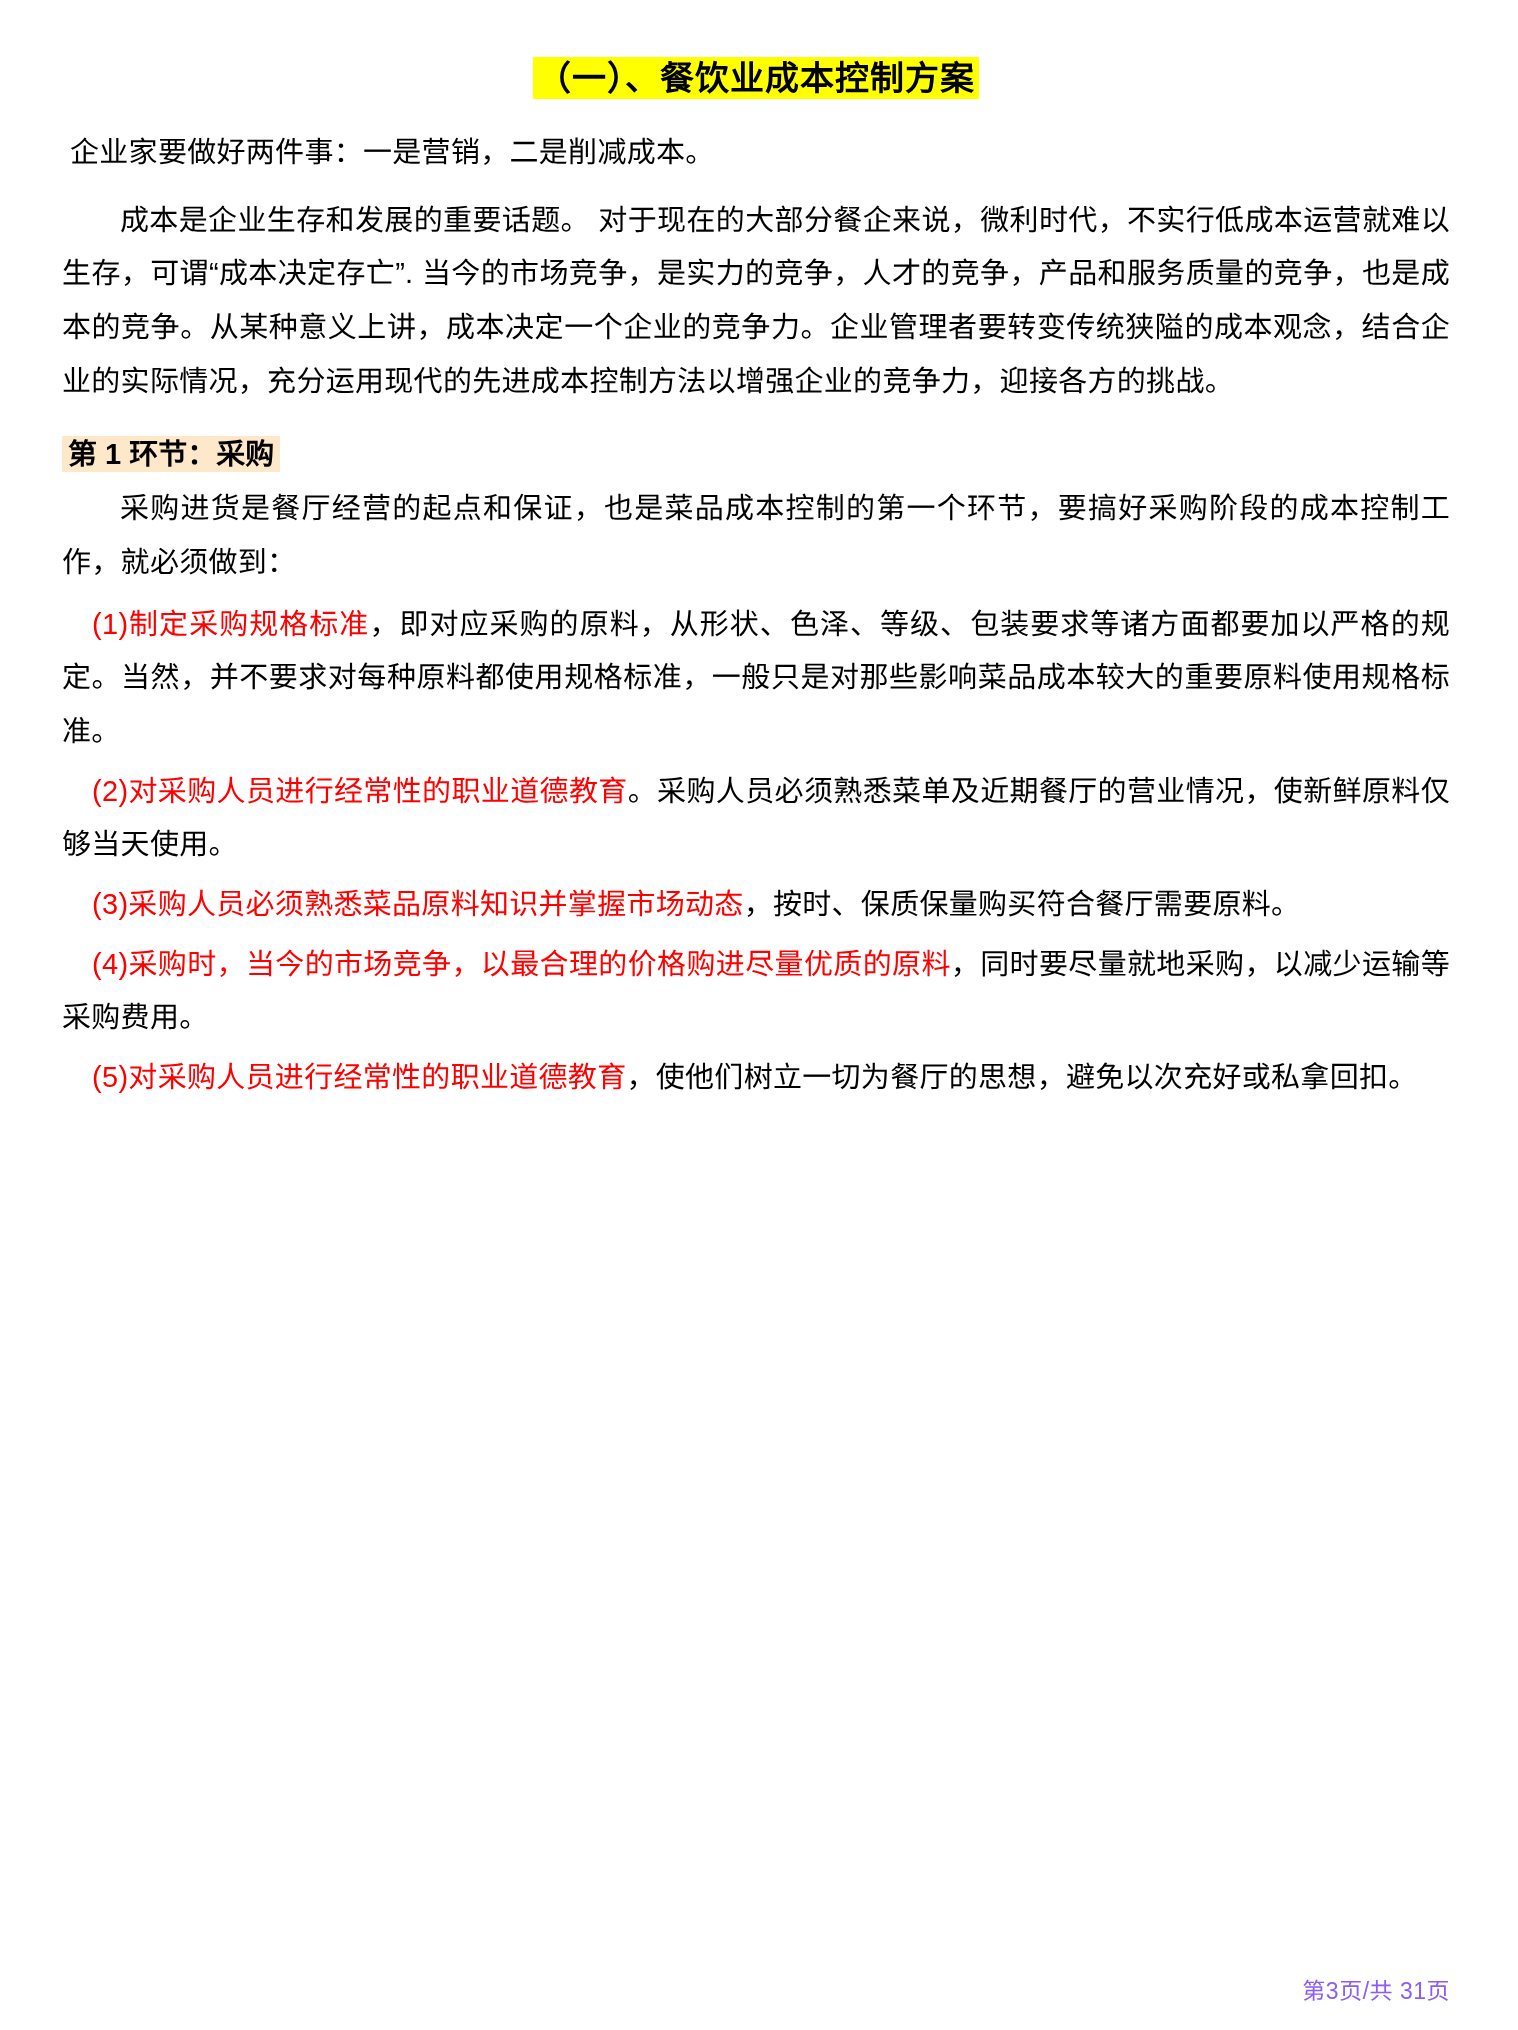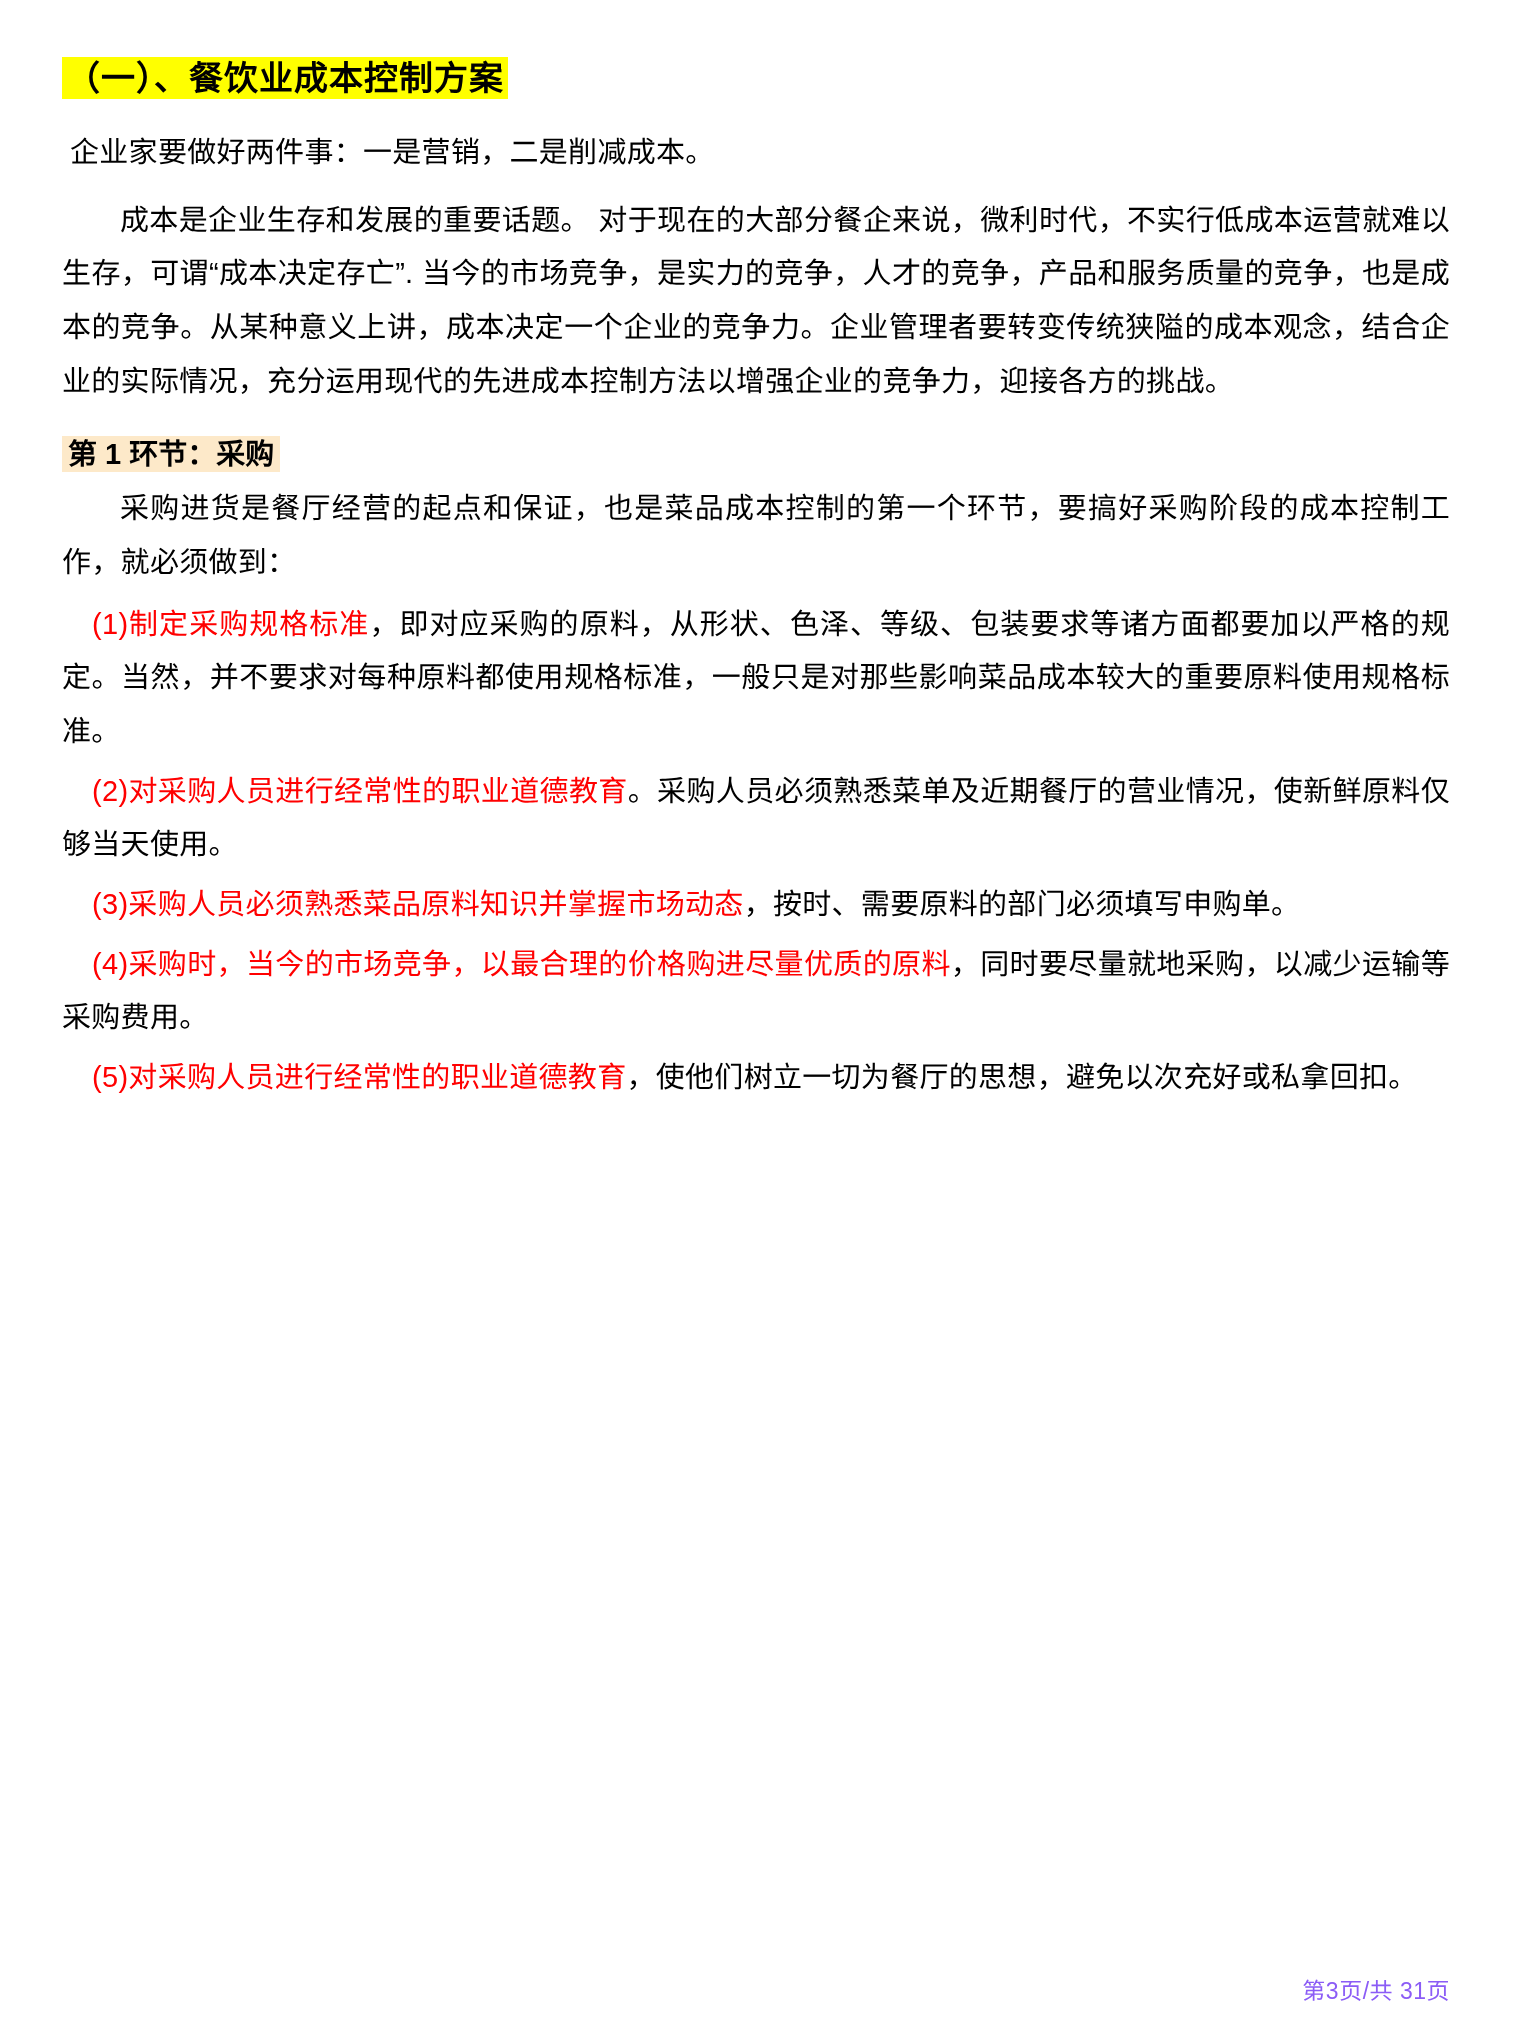--- a/index.html
+++ b/index.html
@@ -16,20 +16,21 @@
     overflow: hidden;
   }
   .page {
     box-sizing: border-box;
     width: 1518px;
     height: 2030px;
     padding: 46px 68px 0 62px;
     position: relative;
   }
   .doc-title {
+    text-align: center;
     font-size: 34px;
     font-weight: bold;
     letter-spacing: 1px;
     margin: 10px 0 26px 0;
     line-height: 1.3;
   }
   .doc-title .hl {
     background: #ffff00;
     padding: 2px 4px;
   }
@@ -100,21 +101,21 @@
 
   <p class="item">
     <span class="red">(1)</span><span class="red">制定采购规格标准</span><span>，即对应采购的原料，从形状、色泽、等级、包装要求等诸方面都要加以严格的规定。当然，并不要求对每种原料都使用规格标准，一般只是对那些影响菜品成本较大的重要原料使用规格标准。</span>
   </p>
 
   <p class="item">
     <span class="red">(2)</span><span class="red">对采购人员进行经常性的职业道德教育</span><span>。采购人员必须熟悉菜单及近期餐厅的营业情况，使新鲜原料仅够当天使用。</span>
   </p>
 
   <p class="item">
-    <span class="red">(3)</span><span class="red">采购人员必须熟悉菜品原料知识并掌握市场动态</span><span>，按时、需要原料的部门必须填写申购单。</span>
+    <span class="red">(3)</span><span class="red">采购人员必须熟悉菜品原料知识并掌握市场动态</span><span>，按时、保质保量购买符合餐厅需要原料。</span>
   </p>
 
   <p class="item">
     <span class="red">(4)</span><span class="red">采购时，当今的市场竞争，以最合理的价格购进尽量优质的原料</span><span>，同时要尽量就地采购，以减少运输等采购费用。</span>
   </p>
 
   <p class="item">
     <span class="red">(5)</span><span class="red">对采购人员进行经常性的职业道德教育</span><span>，使他们树立一切为餐厅的思想，避免以次充好或私拿回扣。</span>
   </p>
 

